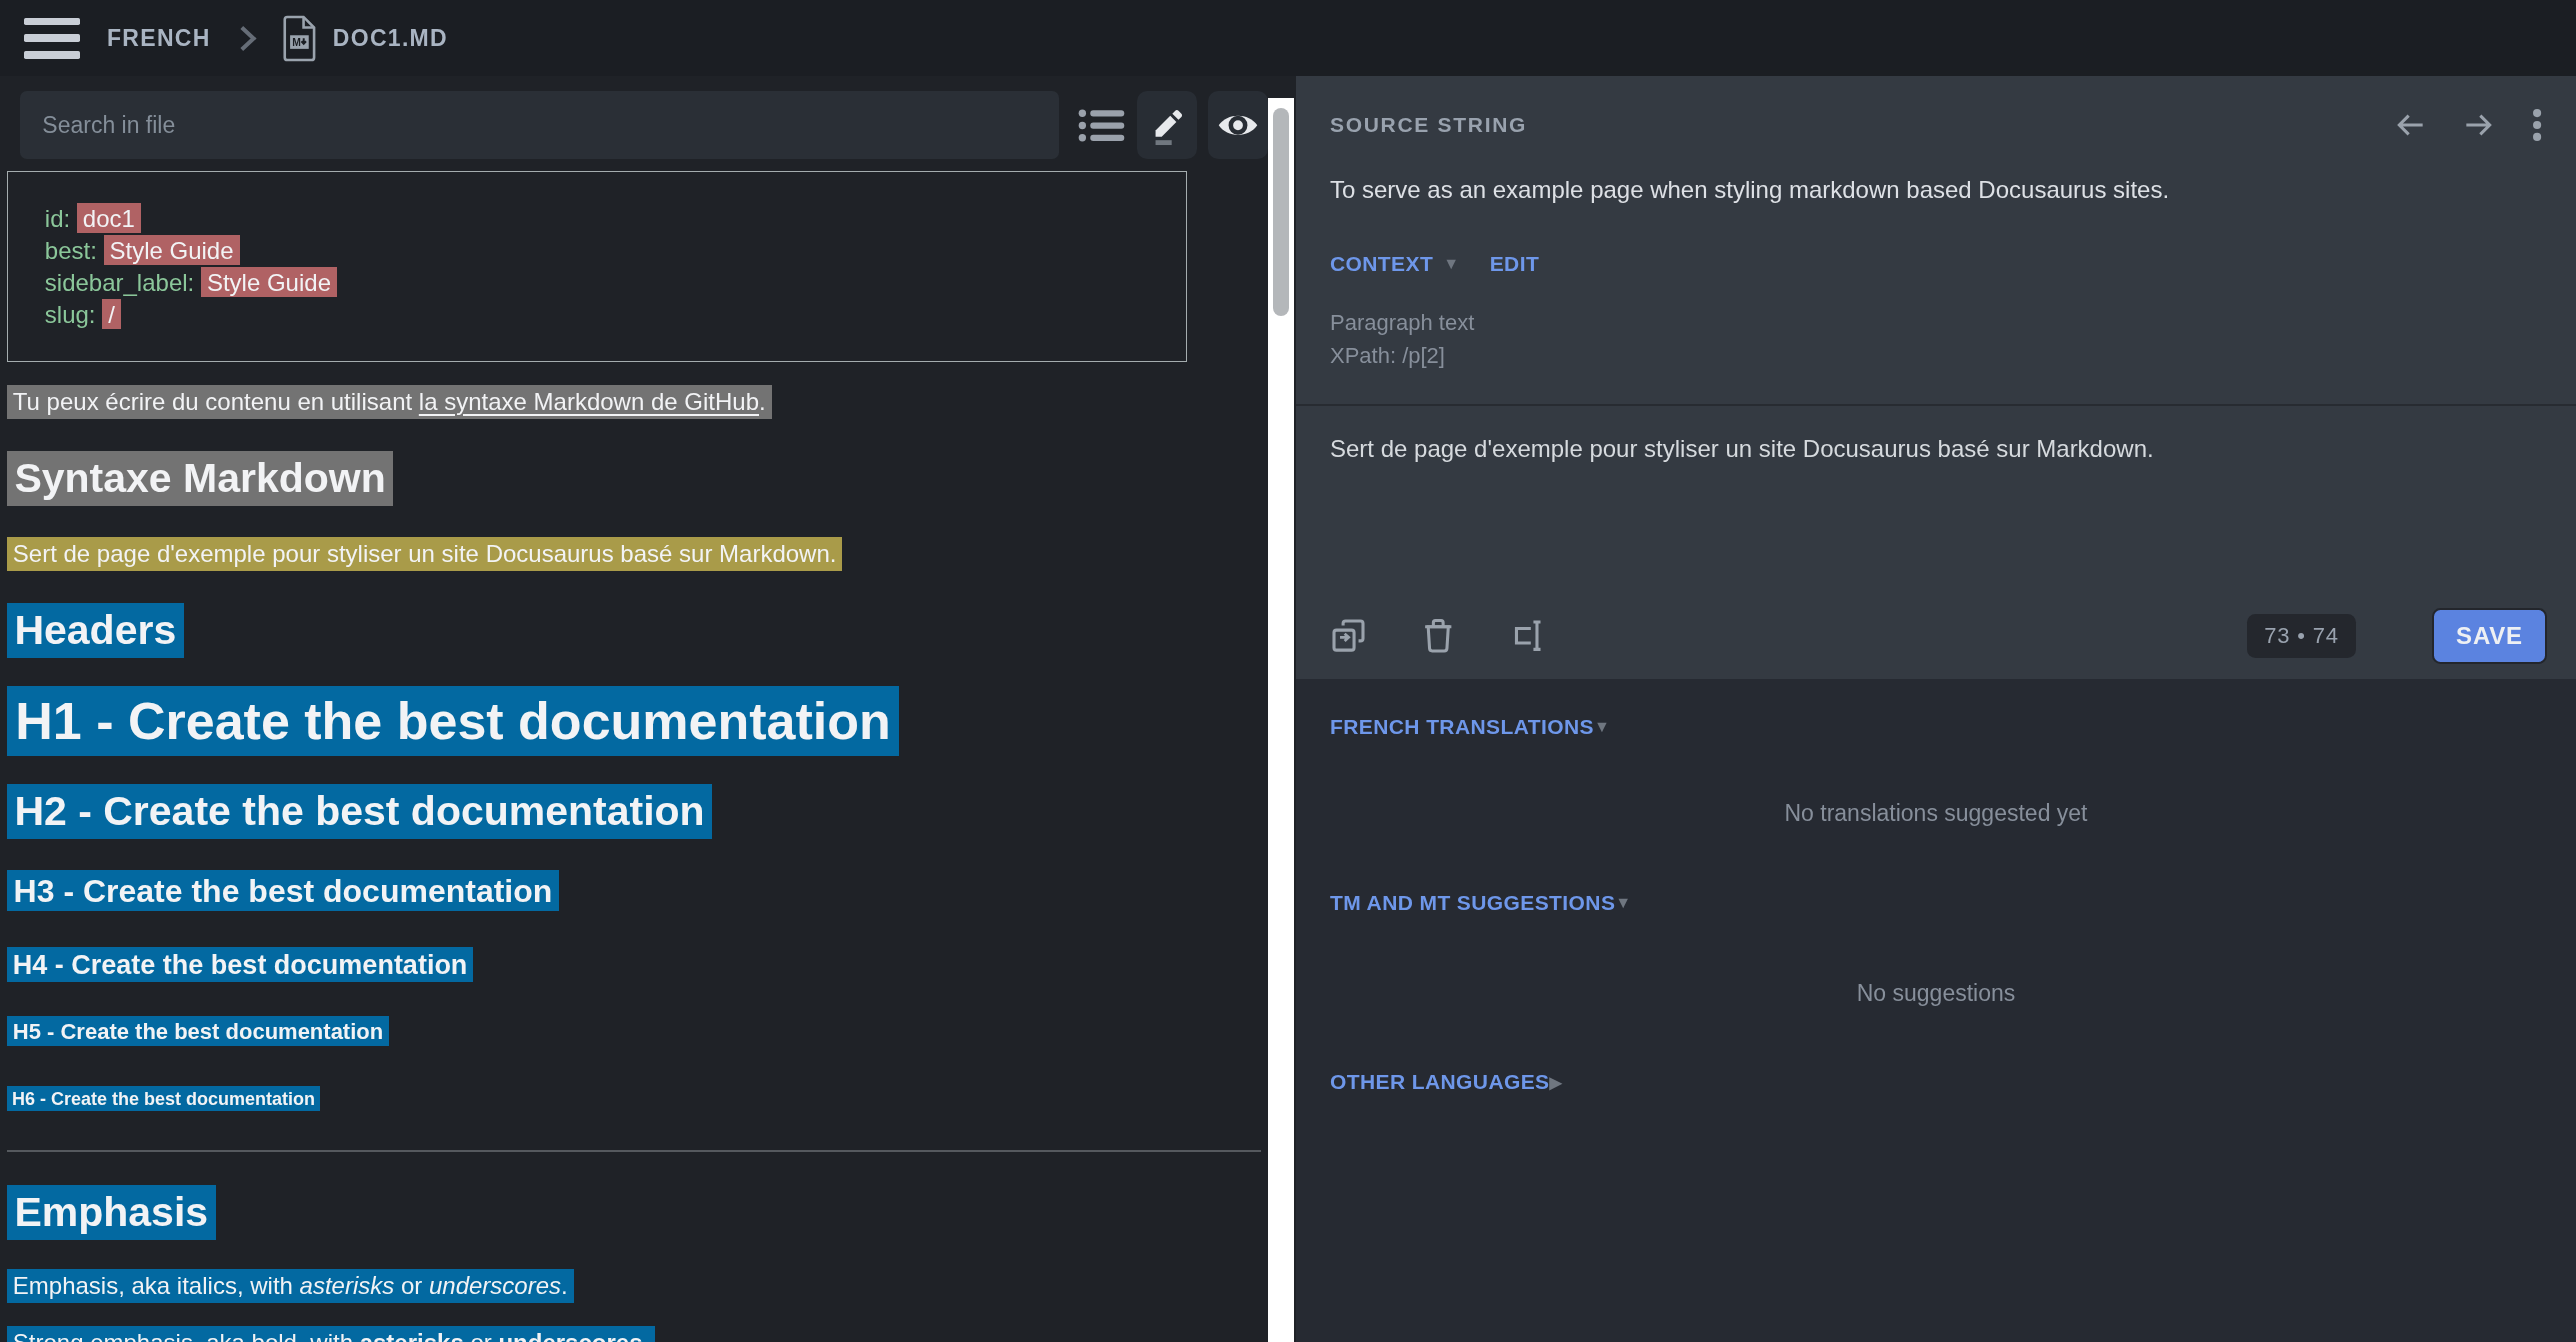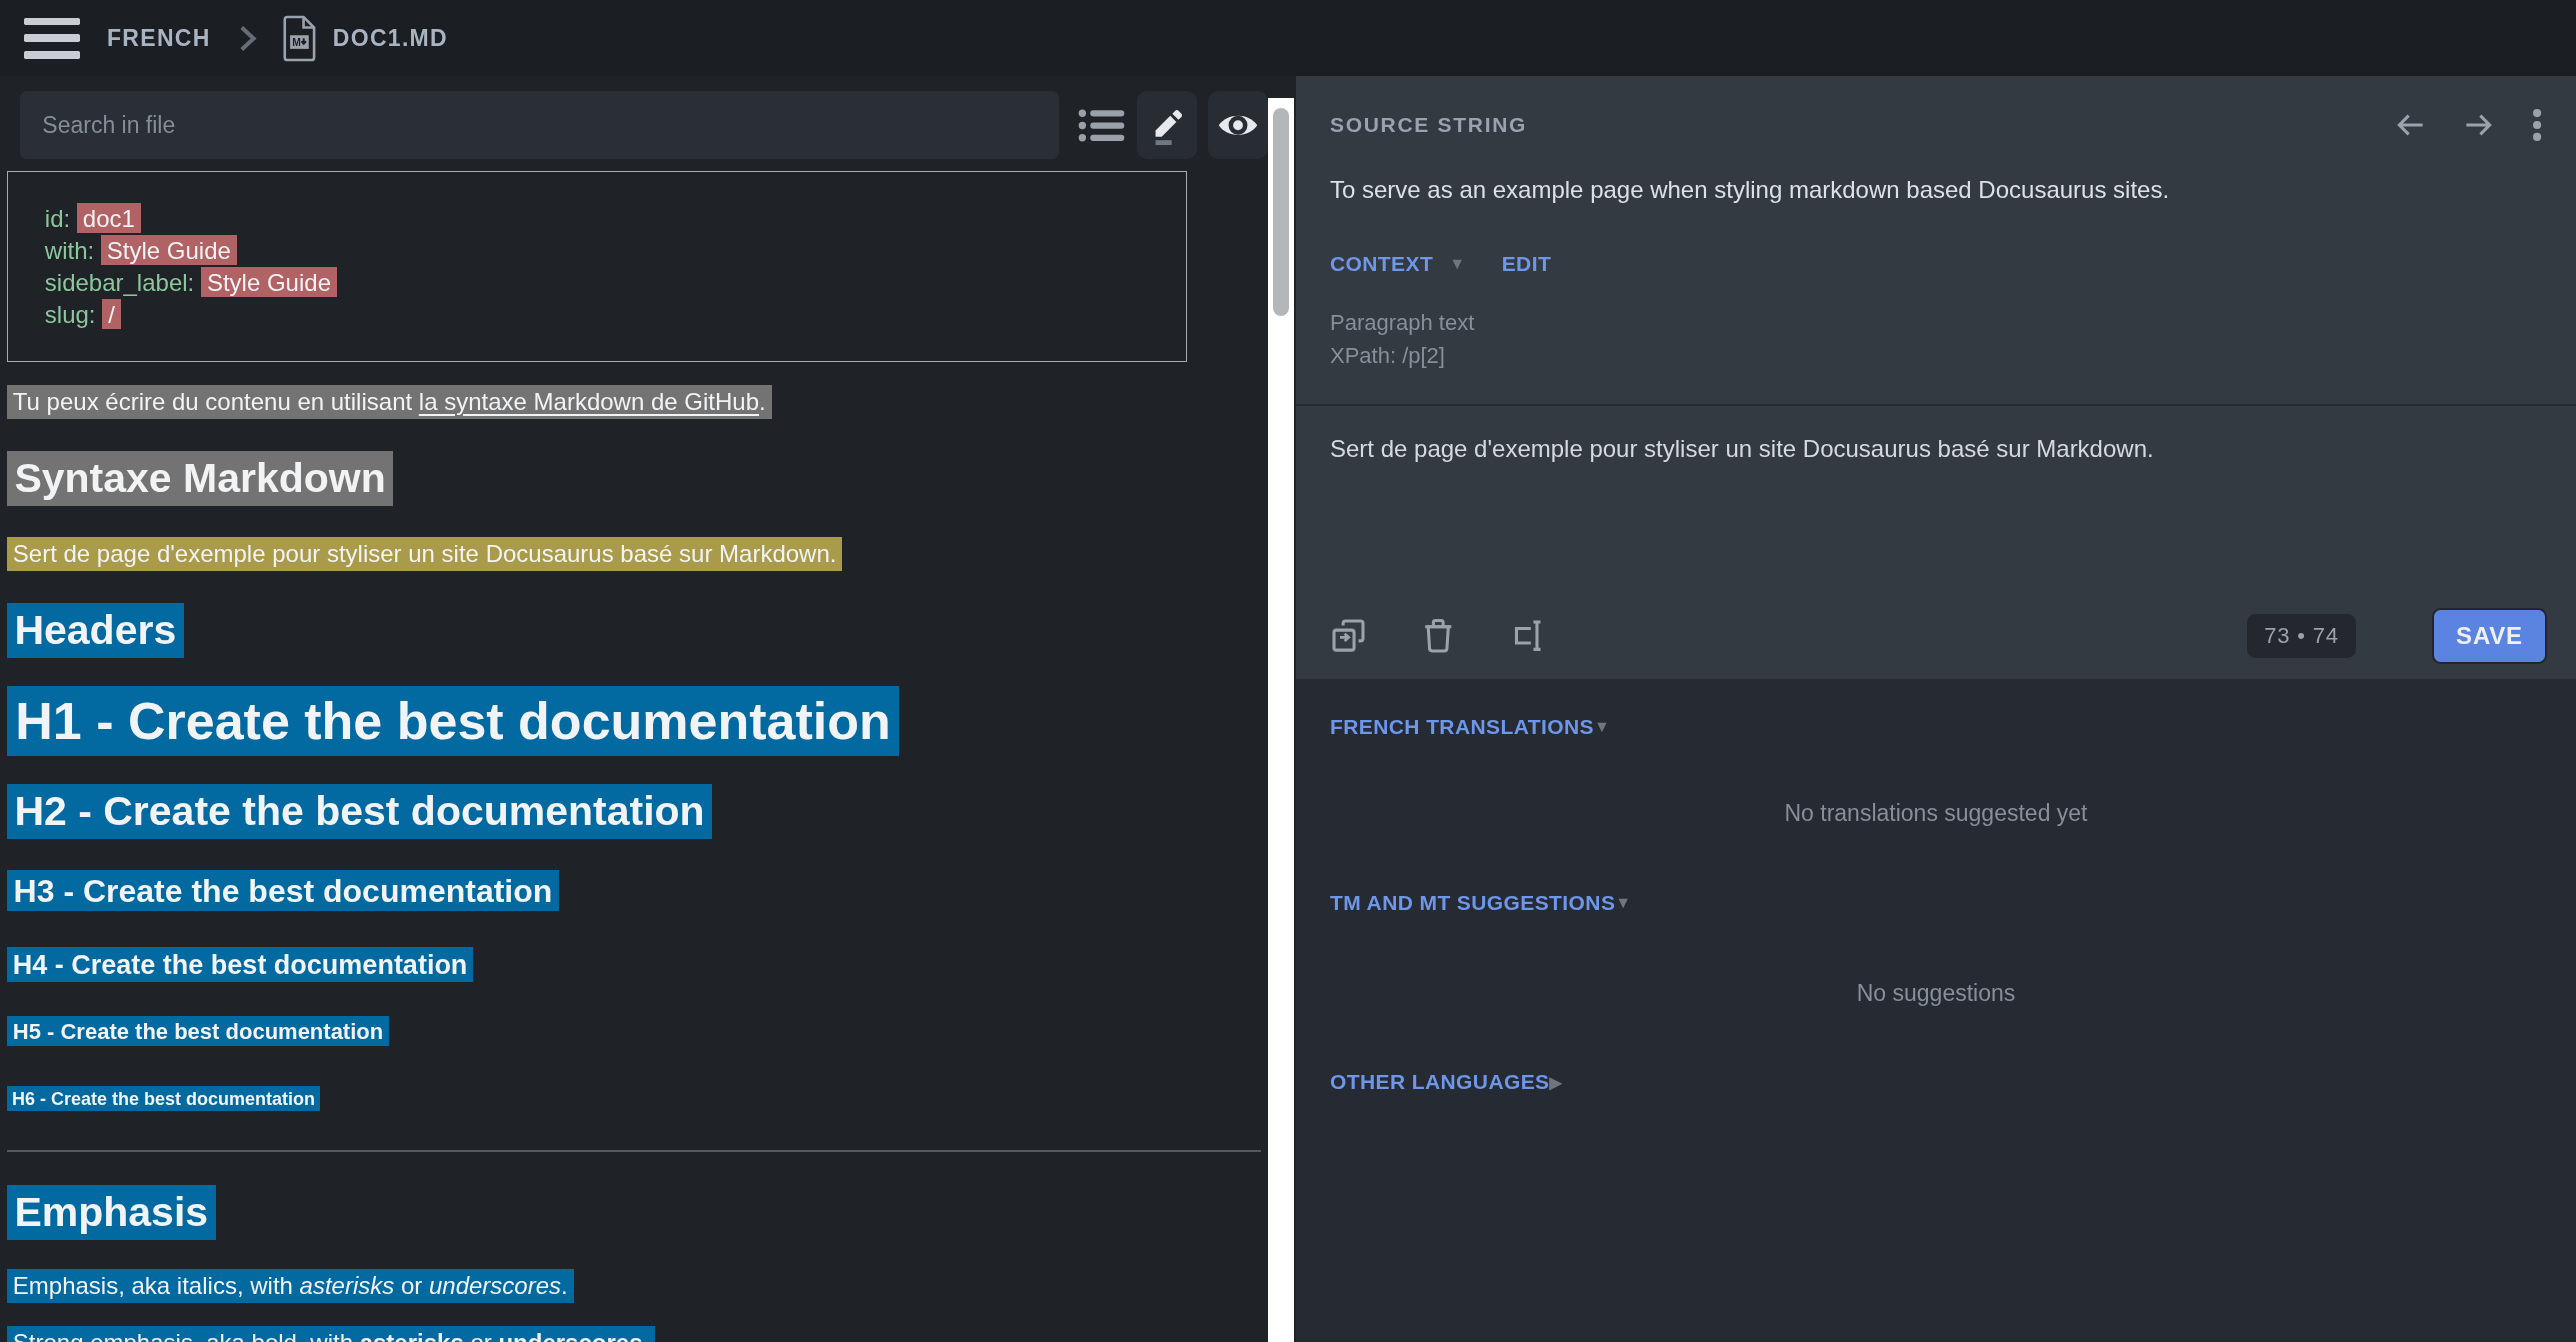--- a/index.html
+++ b/index.html
@@ -102,21 +102,21 @@
     display:flex; align-items:center;
   }
   .panel-title { color:#99a2ae; font-size:21px; letter-spacing:1.7px; font-weight:bold; }
   .nav-icons { margin-left:auto; display:flex; align-items:center; gap:37px; }
   .nav-btn { cursor:pointer; display:flex; align-items:center; }
   .source-text {
     position:absolute; left:34px; right:34px; top:100px;
     color:#dde0e5; font-size:24px;
   }
   .context-row {
-    position:absolute; left:34px; top:176px; display:flex; align-items:center; gap:16px;
+    position:absolute; left:34px; top:176px; display:flex; align-items:center; gap:10px;
     font-size:21px; font-weight:bold; letter-spacing:0.4px;
   }
   .blue { color:#6e97ea; }
   .caret { color:#6f7680; font-size:16px; }
   .context-edit { margin-left:20.3px; cursor:pointer; }
   .muted { color:#878f9b; }
   .context-type { position:absolute; left:34px; top:234px; font-size:22px; }
   .context-xpath { position:absolute; left:34px; top:267px; font-size:22px; }
   .card-divider { position:absolute; left:0; right:0; top:328px; height:1.7px; background:#272b31; }
   .translation-area {
@@ -206,21 +206,21 @@
           <path d="M1 8.5C5.8 1.2 18.2 1.2 23 8.5 18.2 15.8 5.8 15.8 1 8.5Z" fill="#e7e9ec"></path>
           <circle cx="12" cy="8.5" r="4.1" fill="#e7e9ec" stroke="#282d34" stroke-width="2.6"></circle>
         </svg>
       </span>
     </div>
 
     <div class="doc">
 
       <div class="fm-box">
         <div><span class="fm-key">id: </span><span class="fm-val">doc1</span></div>
-        <div><span class="fm-key">with: </span><span class="fm-val">Style Guide</span></div>
+        <div><span class="fm-key">best: </span><span class="fm-val">Style Guide</span></div>
         <div><span class="fm-key">sidebar_label: </span><span class="fm-val">Style Guide</span></div>
         <div><span class="fm-key">slug: </span><span class="fm-val">/</span></div>
       </div>
 
       <div class="p-line b1">
         <span class="hl hl-green"><span>Tu peux écrire du contenu en utilisant </span><span class="u">la syntaxe Markdown de GitHub</span><span>.</span></span>
       </div>
 
       <div class="h2-x h-x b2"><span class="hl hl-green">Syntaxe Markdown</span></div>
 

